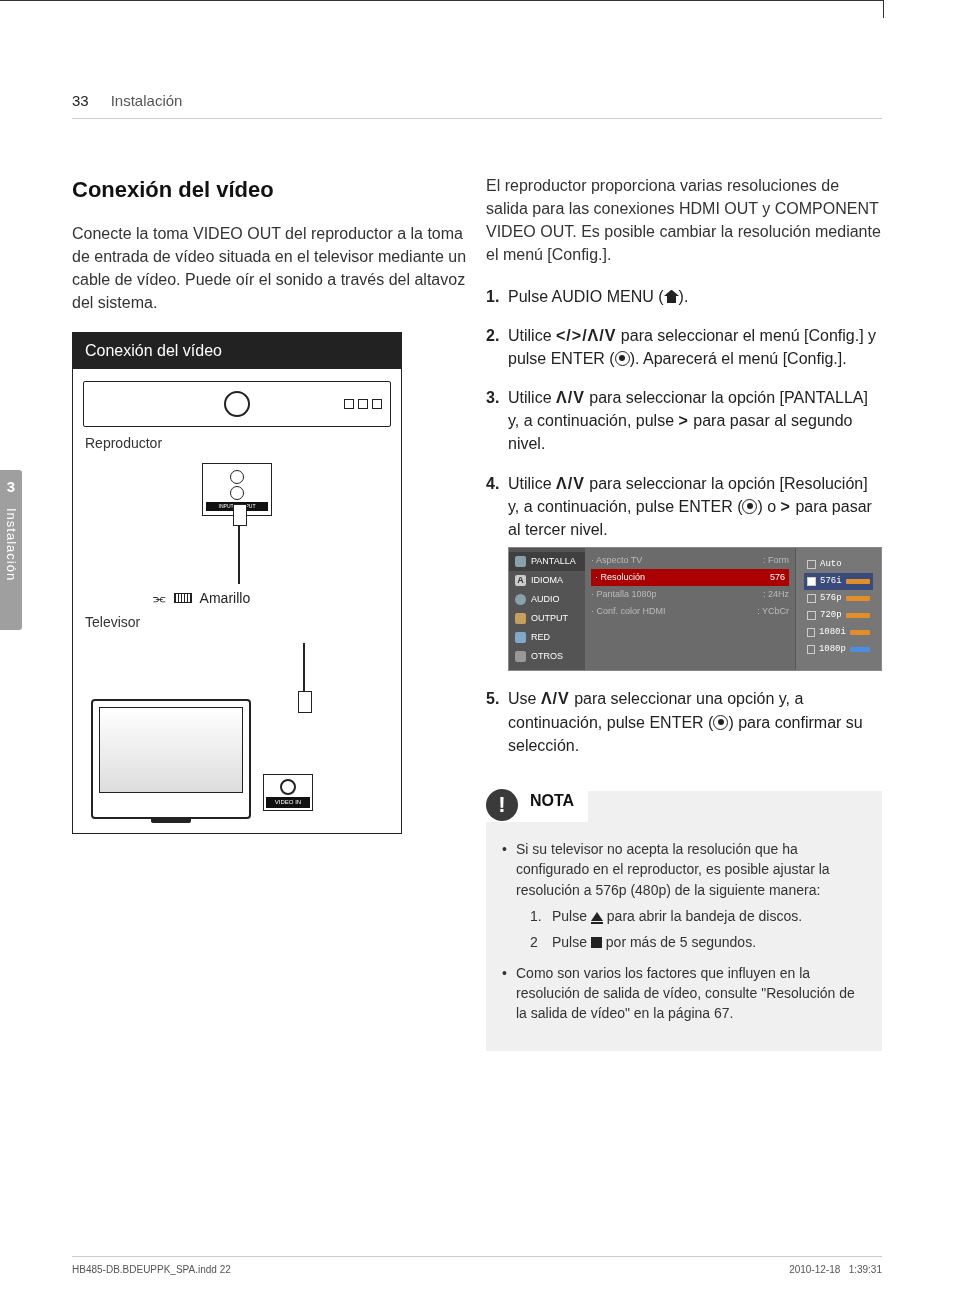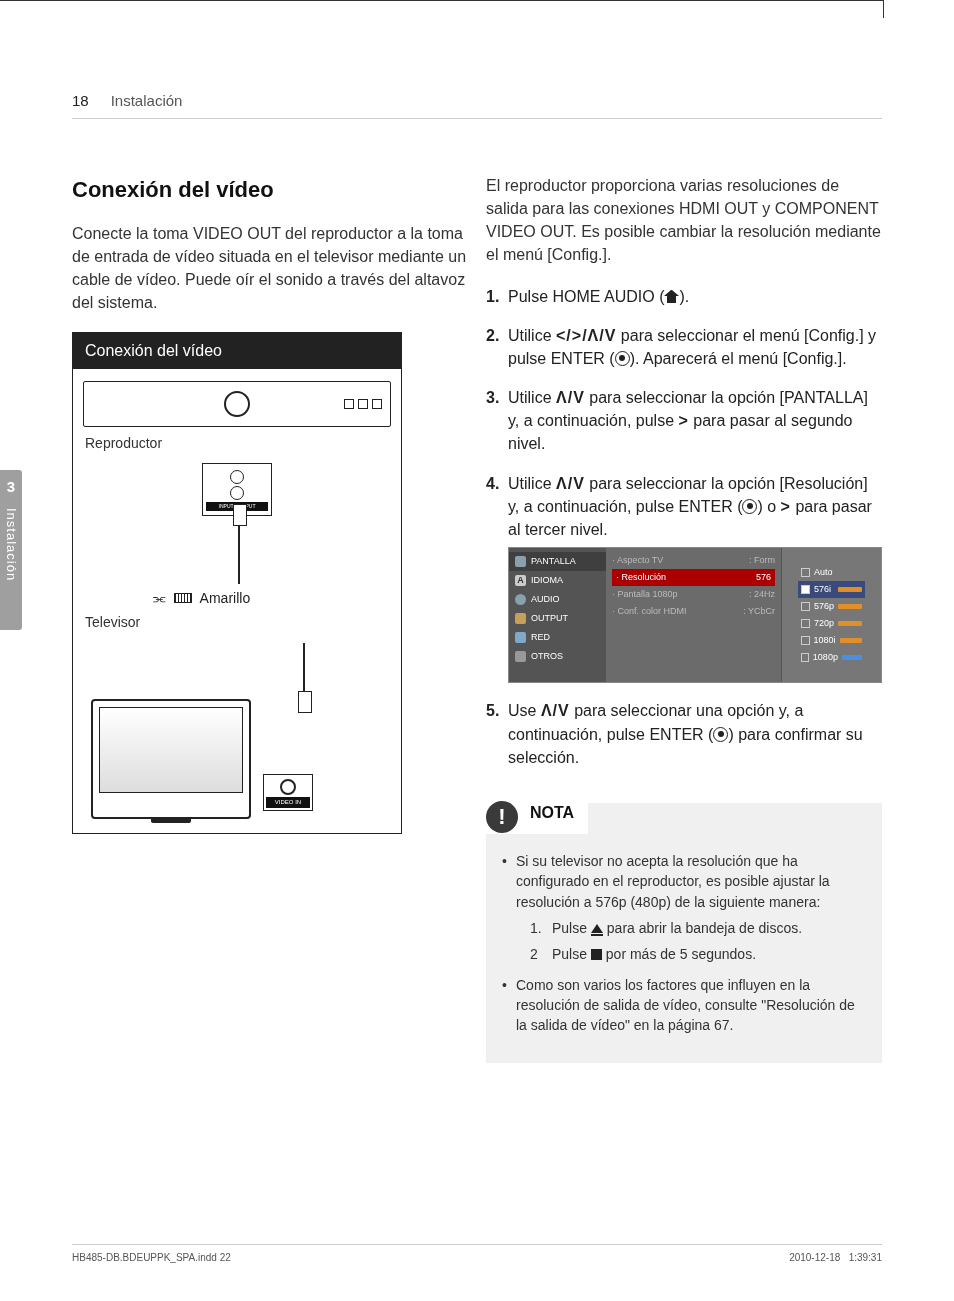--- a/index.html
+++ b/index.html
@@ -123,30 +123,30 @@
   .icon-stop{display:inline-block;width:11px;height:11px;background:#222;vertical-align:-1px;}
   .osd {
     border:1px solid #888;
     background:#6b6b6b;
     color:#ddd;
     font-size:10px;
     width:100%;
     margin:6px 0 16px;
     display:flex;
   }
-  .osd .side{ width:97px; background:#545454; padding:4px 0;}
+  .osd .side{ width:76px; background:#545454; padding:4px 0;}
   .osd .side .row{ display:flex; align-items:center; gap:5px; padding:3px 6px; color:#fff; font-size:9px;}
   .osd .side .row .ic{width:11px;height:11px;background:#8aa0ad;border-radius:2px;flex-shrink:0;}
   .osd .side .row.sel{ background:#3f3f3f;}
   .osd .mid{ flex:1; padding:4px 6px; font-size:9px; color:#bbb;}
   .osd .mid .mrow{display:flex;justify-content:space-between;padding:2px 0;}
   .osd .mid .mrow.sel{ background:#a00;color:#fff; padding:2px 4px;}
   .osd .pop{
-    width:100px; background:#777; border-left:1px solid #555;
-    padding:16px; font-size:9px;
+    width:86px; background:#777; border-left:1px solid #555;
+    padding:8px; font-size:9px;font-family:Liberation Mono, monospace;
   }
   .osd .pop .opt{ display:flex; align-items:center; gap:4px; padding:2px 3px; color:#fff;}
   .osd .pop .opt .box{width:9px;height:9px;border:1px solid #ccc;}
   .osd .pop .opt.sel{ background:#3a4a7a;}
   .osd .pop .opt .bar{ margin-left:auto;width:24px;height:5px;background:#e28f2a;border-radius:1px;}
   .osd .pop .opt .bar.blue{background:#4a8fe2;}
   .note-box {
     background:#f0f0f0;
     padding:48px 16px 18px 16px;
     position:relative;
@@ -166,36 +166,36 @@
     display:flex;align-items:center;justify-content:center;
   }
   .note-head .lbl{ font-weight:700; font-size:16px; color:#111;}
   .note-box ul{ list-style:none; }
   .note-box ul>li{ position:relative; padding-left:14px; margin-bottom:10px;}
   .note-box ul>li::before{ content:"•"; position:absolute; left:0; color:#333;}
   .note-box ol{ list-style:none; margin:6px 0 6px 14px;}
   .note-box ol>li{ position:relative; padding-left:22px; margin-bottom:6px;}
   .note-box ol>li .n{ position:absolute; left:0;}
   .footer{
-    position:absolute; left:72px; right:72px; bottom:36px;
+    position:absolute; left:72px; right:72px; bottom:24px;
     border-top:1px solid #ccc; padding-top:6px;
     display:flex; justify-content:space-between;
     font-size:10px; color:#555;
   }
 </style>
 </head>
 <body>
 
 <div class="crop-border-top"></div>
 <div class="crop-border-right"></div>
 
 <div class="page">
 
   <div class="header">
-    <span class="pg">18</span>
+    <span class="pg">33</span>
     <span>Instalación</span>
   </div>
 
   <div class="side-tab">
     <span class="num">3</span>
     <span class="txt">Instalación</span>
   </div>
 
   <div class="cols">
 
@@ -247,21 +247,21 @@
           </div>
         </div>
       </div>
     </div>
 
     <div class="col">
       <p class="para">El reproductor proporciona varias resoluciones de salida para las conexiones HDMI OUT y COMPONENT VIDEO OUT. Es posible cambiar la resolución mediante el menú [Config.].</p>
 
       <ol class="steps">
         <li>
-          <span>Pulse HOME AUDIO (</span><span class="icon-home"></span><span>).</span>
+          <span>Pulse AUDIO MENU (</span><span class="icon-home"></span><span>).</span>
         </li>
         <li>
           <span>Utilice </span><span class="sym">&lt;/&gt;/</span><span class="sym">Λ/V</span><span> para seleccionar el menú [Config.] y pulse ENTER (</span><span class="icon-circle dot"></span><span>). Aparecerá el menú [Config.].</span>
         </li>
         <li>
           <span>Utilice </span><span class="sym">Λ/V</span><span> para seleccionar la opción [PANTALLA] y, a continuación, pulse </span><span class="sym">&gt;</span><span> para pasar al segundo nivel.</span>
         </li>
         <li>
           <span>Utilice </span><span class="sym">Λ/V</span><span> para seleccionar la opción [Resolución] y, a continuación, pulse ENTER (</span><span class="icon-circle dot"></span><span>) o </span><span class="sym">&gt;</span><span> para pasar al tercer nivel.</span>
 

